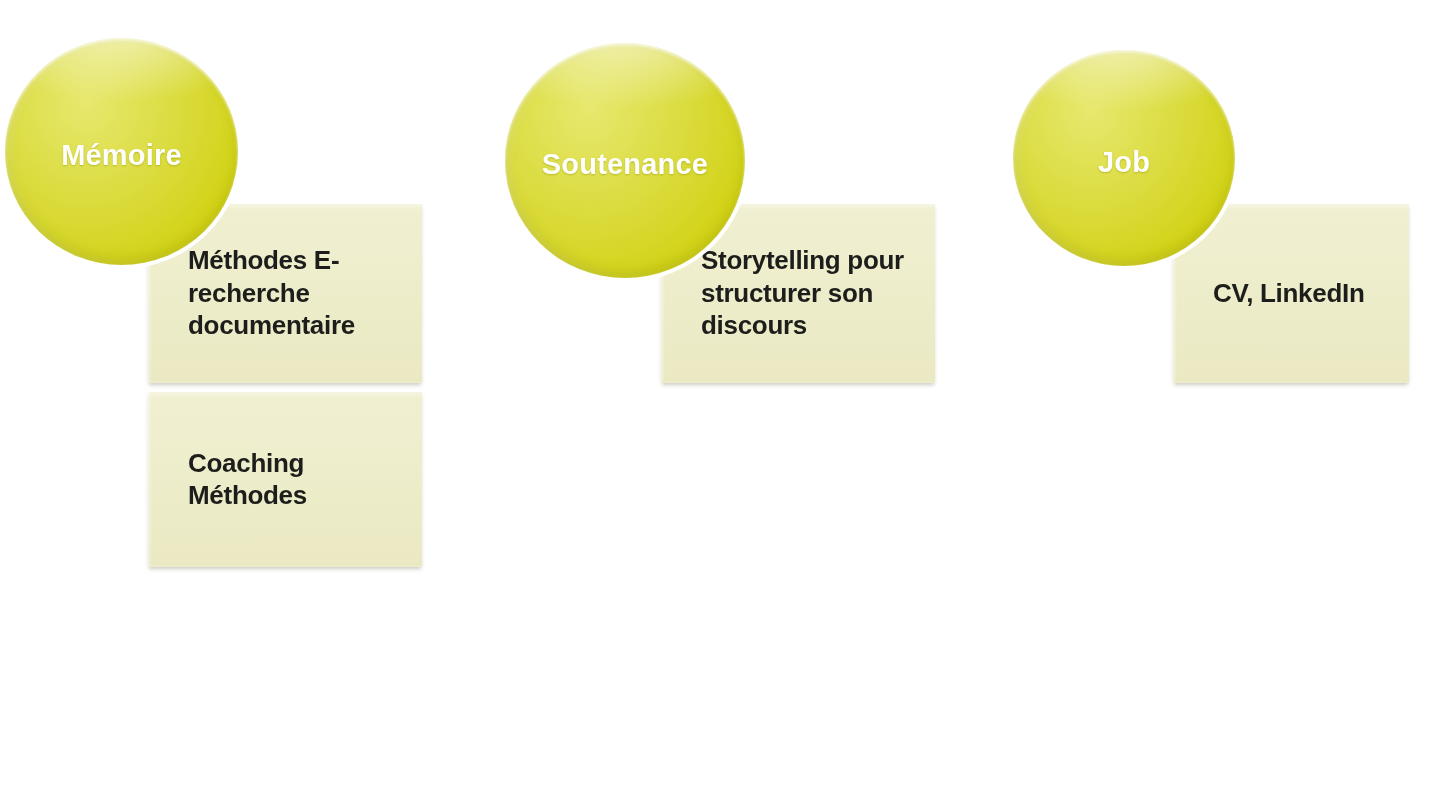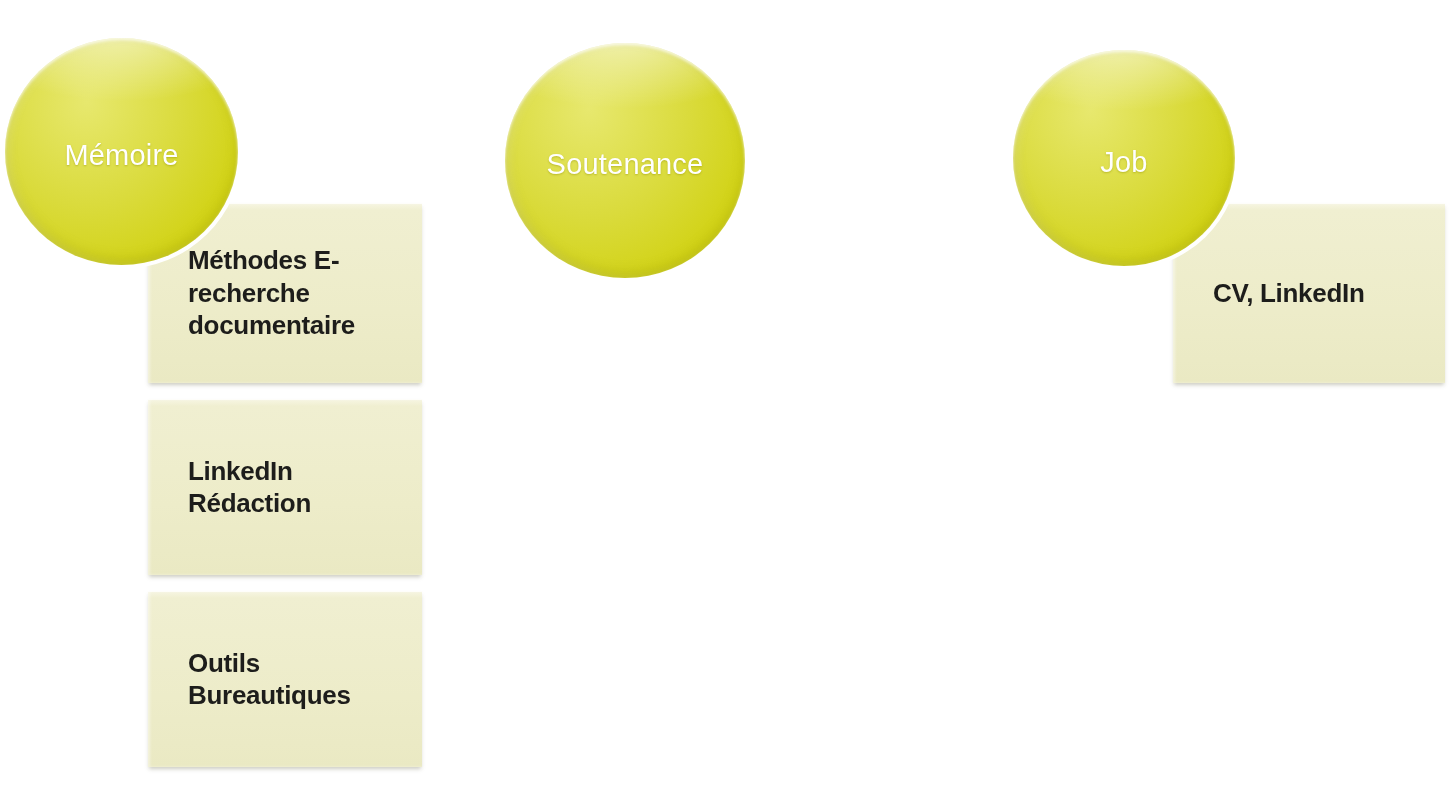--- a/index.html
+++ b/index.html
@@ -12,23 +12,23 @@
     font-family: "Liberation Sans", sans-serif;
   }
   
   .stack {
     position: absolute;
     top: 203px;
     display: flex;
     flex-direction: column;
     gap: 8px;
   }
-  .col-0 .stack { left: 148px;  width: 274px; gap: 16px; }
+  .col-0 .stack { left: 148px;  width: 274px; }
   .col-1 .stack { left: 661px;  width: 274px; }
-  .col-2 .stack { left: 1173px; width: 272px; }
+  .col-2 .stack { left: 1173px; width: 236px; }
   .box {
     height: 176px;
     background: linear-gradient(180deg, #f7f6e4 0%, #f0efd1 4%, #edecc9 60%, #eae9c3 100%);
     box-shadow: 0 3px 4px -1px rgba(110,110,80,0.35),
                 inset 0 1px 0 rgba(255,255,255,0.8),
                 inset 2px 0 3px rgba(255,255,255,0.45);
     display: flex;
     align-items: center;
   }
   .box:first-child { height: 180px; }
@@ -55,51 +55,51 @@
       0 0 0 4px #ffffff,
       inset 0 2px 3px rgba(255,255,255,0.7),
       inset 0 -5px 12px rgba(150,150,0,0.35),
       inset 4px 0 8px rgba(255,255,255,0.25);
   }
   .col-0 .circle { left: 5px;    top: 38px; width: 233px; height: 227px; }
   .col-1 .circle { left: 505px;  top: 43px; width: 240px; height: 235px; text-align: center; }
   .col-2 .circle { left: 1013px; top: 50px; width: 222px; height: 216px; }
   .circle span {
     color: #ffffff;
-    font-weight: normal;
+    font-weight: bold;
     font-size: 29px;
     letter-spacing: 0.2px;
     text-shadow: 0 1px 2px rgba(140,140,0,0.45);
     margin-top: 8px;
   }
 </style>
 </head>
 <body>
 
 <div class="stage">
 
   <section class="column col-0">
     <div class="stack">
       <div class="box">
         <p>Méthodes E-recherche documentaire</p>
       </div>
       <div class="box">
-        <p>LinkedIn Rédaction</p>
-      </div>
-      <div class="box">
-        <p>Outils Bureautiques</p>
+        <p>Coaching Méthodes</p>
       </div>
     </div>
     <div class="circle">
       <span>Mémoire</span>
     </div>
   </section>
 
   <section class="column col-1">
     <div class="stack">
+      <div class="box">
+        <p>Storytelling pour structurer son discours</p>
+      </div>
     </div>
     <div class="circle">
       <span>Soutenance</span>
     </div>
   </section>
 
   <section class="column col-2">
     <div class="stack">
       <div class="box">
         <p>CV, LinkedIn</p>

